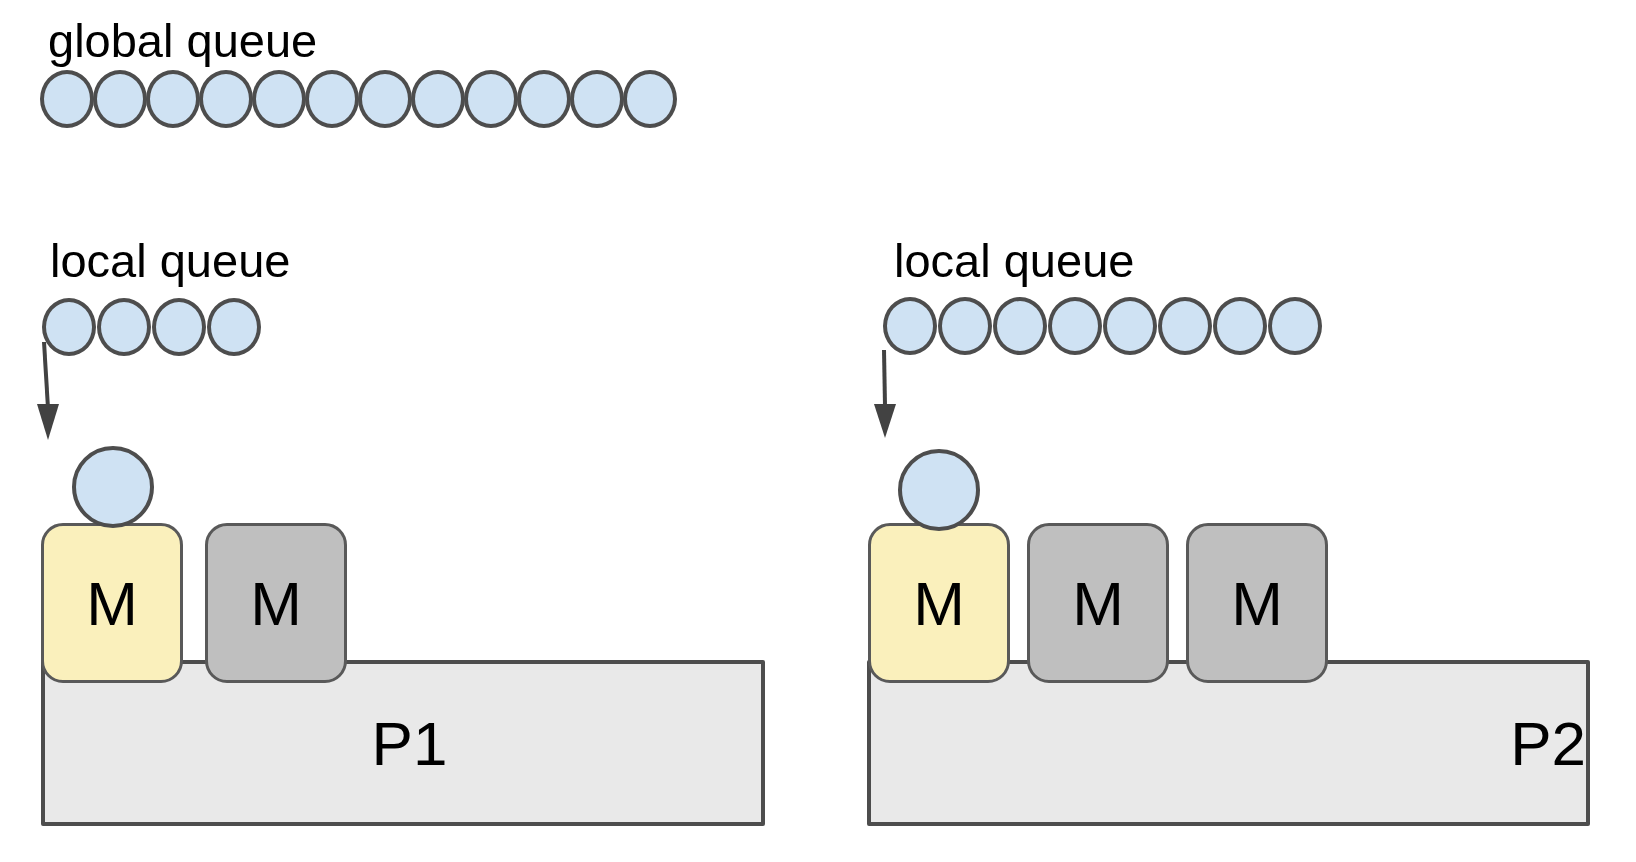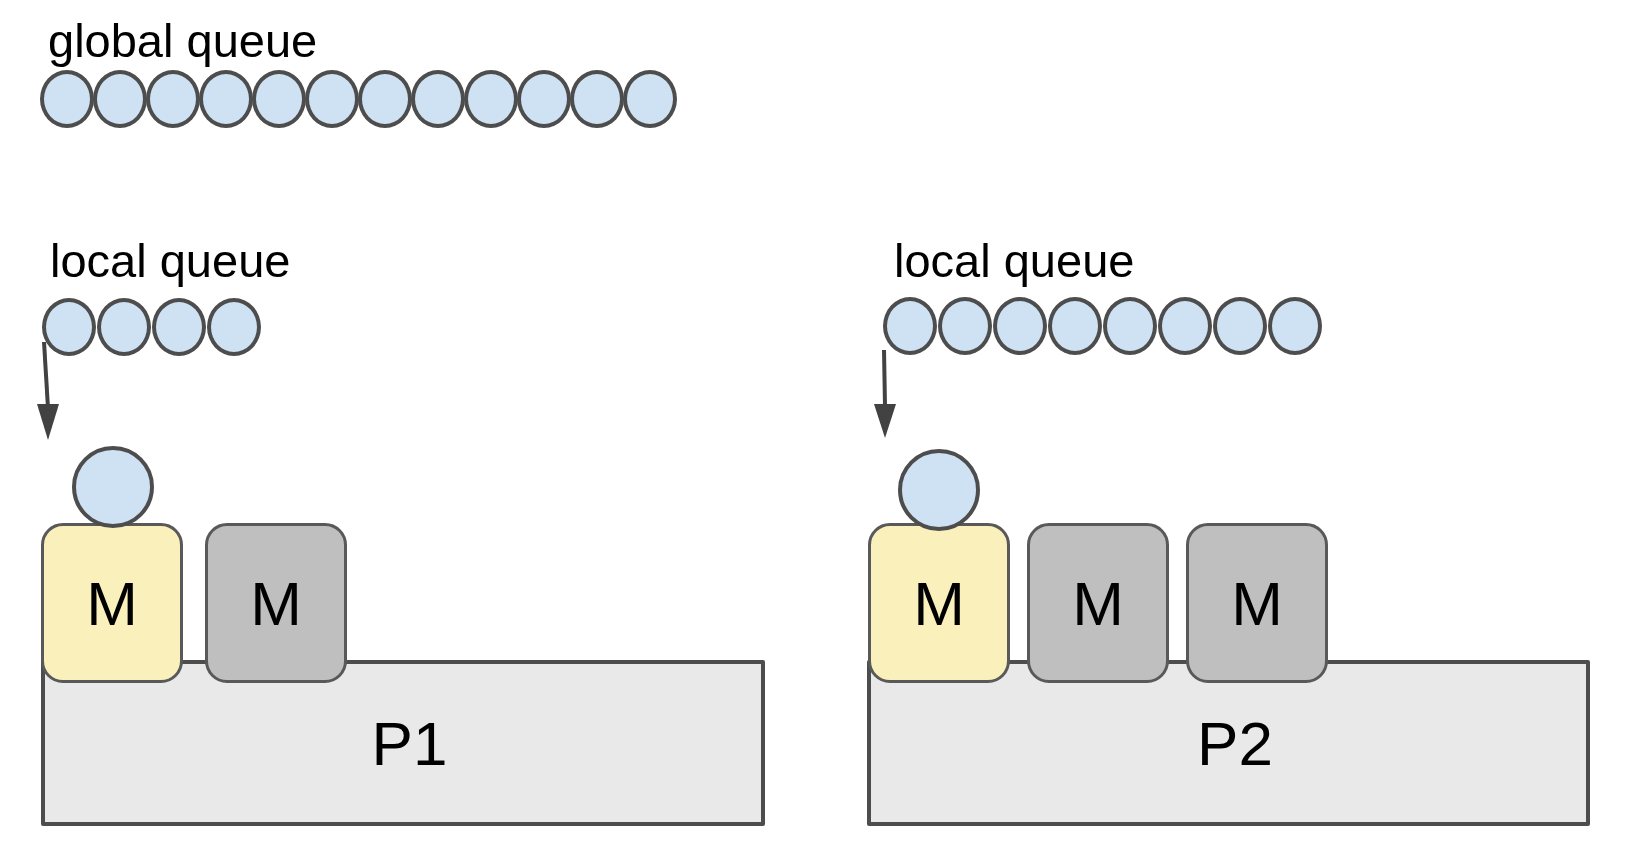--- a/index.html
+++ b/index.html
@@ -121,17 +121,17 @@
   <div class="machine active" style="left:868px;top:523px;">
     <span>M</span>
   </div>
   <div class="machine idle" style="left:1027px;top:523px;">
     <span>M</span>
   </div>
   <div class="machine idle" style="left:1186px;top:523px;">
     <span>M</span>
   </div>
 
-  <div class="processor" style="left:867px;width:723px;">
+  <div class="processor" style="left:867px;width:723px;justify-content:flex-end;">
     <span>P2</span>
   </div>
 
 </div>
 
 </body></html>

